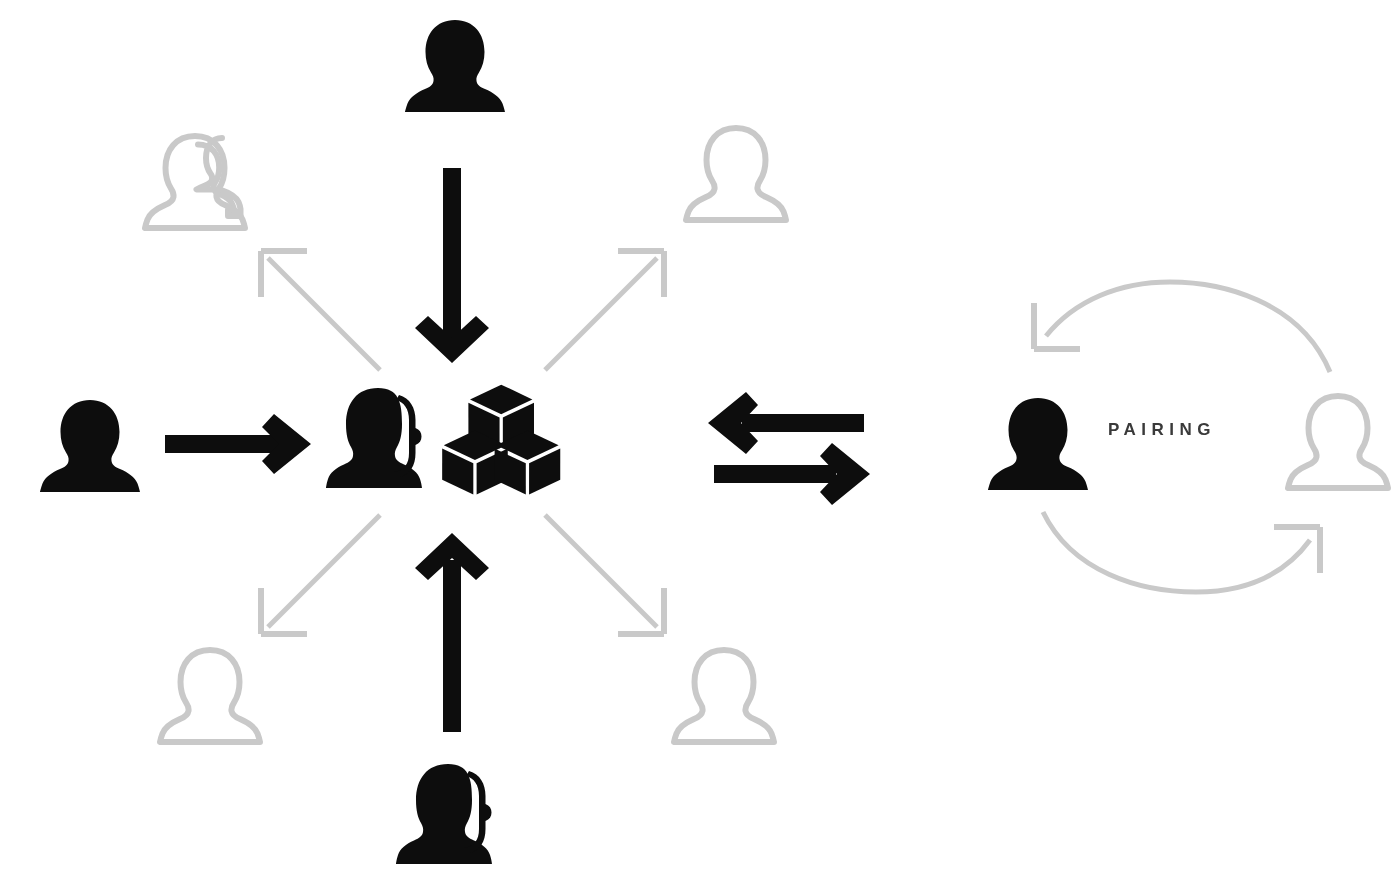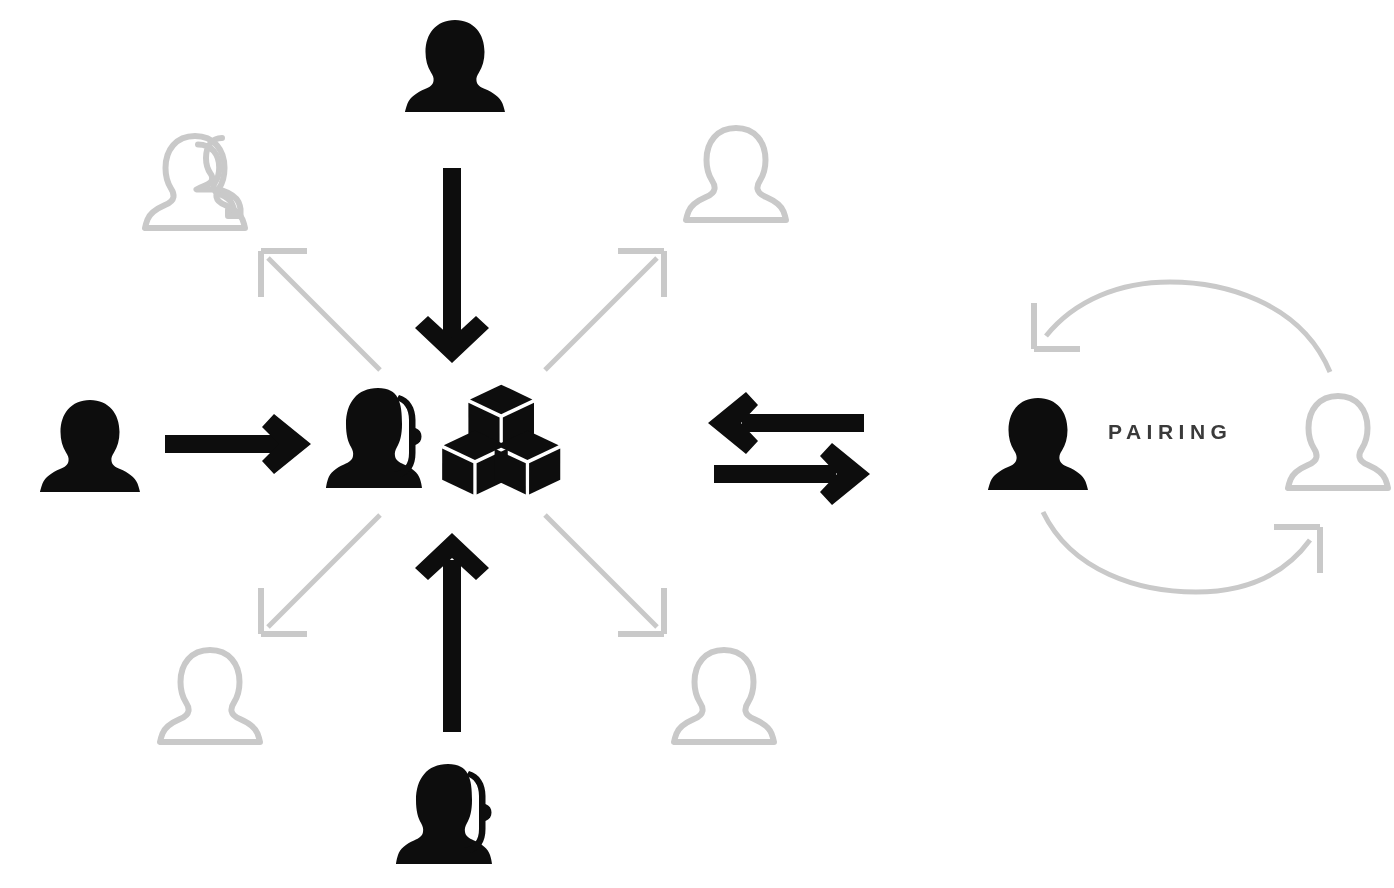--- a/index.html
+++ b/index.html
@@ -3,21 +3,21 @@
 <meta charset="utf-8">
 <style>
   html,body{margin:0;padding:0;background:#ffffff;}
   body{width:1394px;height:888px;overflow:hidden;
        font-family:"Liberation Sans","DejaVu Sans",sans-serif;}
   #stage{position:relative;width:1394px;height:888px;background:#ffffff;}
   #stage svg{position:absolute;top:0;left:0;width:1394px;height:888px;display:block;}
   .pairing-label{
     position:absolute;
     color:#3a3a3a;
-    font-size:21px;
+    font-size:17px;
     font-weight:700;
     letter-spacing:5.5px;
     white-space:nowrap;
     font-family:"Liberation Sans","DejaVu Sans",sans-serif;
   }
 </style>
 </head>
 <body>
 
 <div id="stage">

